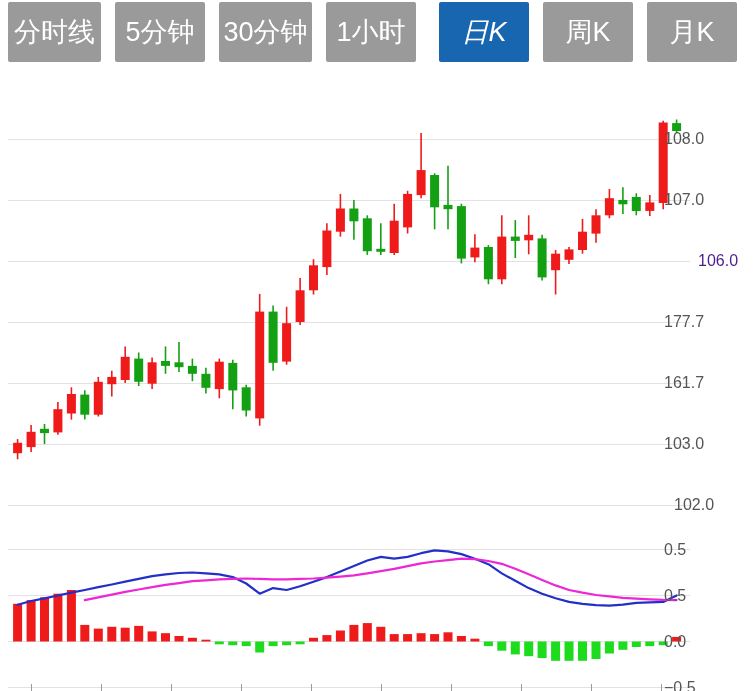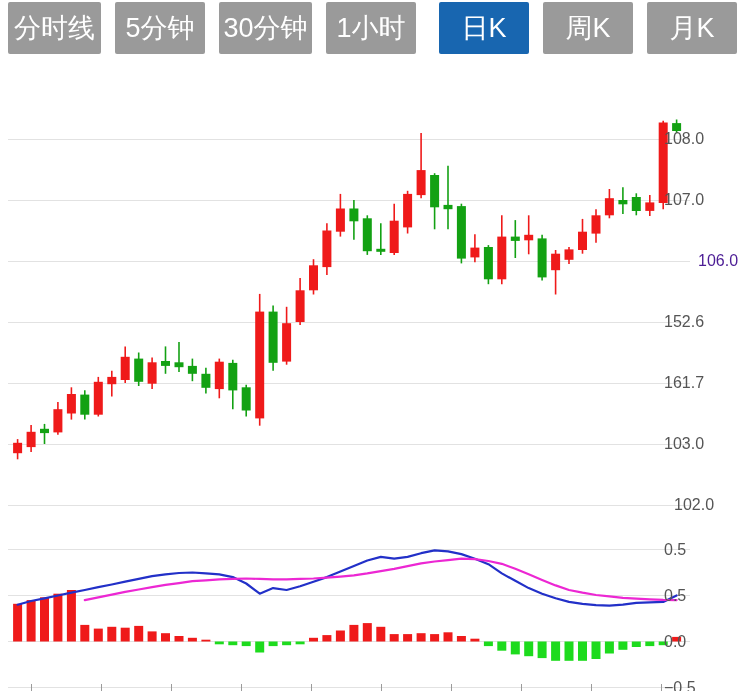--- a/index.html
+++ b/index.html
@@ -3,28 +3,28 @@
 <meta charset="utf-8">
 <style>
   html,body{margin:0;padding:0;}
   body{
     width:754px;height:691px;position:relative;background:#ffffff;
     font-family:"Liberation Sans",sans-serif;overflow:hidden;
   }
   
   .tabbar{position:absolute;top:2px;left:8px;display:flex;gap:14px;}
   .tab{
-    display:block;height:52px;width:90px;border:none;margin:0;padding:0;
+    display:block;height:60px;width:90px;border:none;margin:0;padding:0;
     background:#9a9a9a;color:#ffffff;font-size:27px;line-height:52px;
     text-align:center;font-family:"Liberation Sans",sans-serif;border-radius:2px;
     cursor:pointer;white-space:nowrap;
   }
   .tab.w1{width:93px;}
   .tab.active{background:#1866b0;}
-  .tab.gap-before{margin-left:9px;}
+  .tab.gap-before{margin-left:9px;font-style:italic;}
   
   .chart{position:absolute;left:0;top:0;width:754px;height:691px;}
   #svg-host{position:absolute;left:0;top:0;width:754px;height:691px;}
   .alabel{
     position:absolute;left:664px;height:18px;line-height:18px;
     font-size:16px;color:#555555;white-space:nowrap;
   }
 </style>
 </head>
 <body>
@@ -213,21 +213,21 @@
         <rect x="658.7" y="641.5" width="9" height="3.7" fill="#1ddb1d"></rect>
         <rect x="672.1" y="636.9" width="9" height="4.6" fill="#ef1a1a"></rect>
         <polyline points="17.6,604.7 31.1,601.0 44.5,598.3 57.9,595.5 71.4,592.7 84.8,590.0 98.3,587.2 111.8,584.5 125.2,581.7 138.7,578.9 152.1,576.2 165.5,574.3 179.0,573.0 192.4,572.5 205.9,573.4 219.3,574.3 232.8,577.1 246.2,583.5 259.7,593.7 273.1,588.1 286.6,590.0 300.1,586.3 313.5,581.7 326.9,577.1 340.4,571.6 353.9,566.1 367.3,560.5 380.8,556.9 394.2,558.7 407.6,556.9 421.1,553.2 434.6,550.4 448.0,551.3 461.4,554.1 474.9,558.7 488.4,564.2 501.8,573.4 515.3,580.8 528.7,588.1 542.1,593.7 555.6,598.3 569.0,601.9 582.5,603.8 596.0,605.2 609.4,605.6 622.9,604.7 636.3,602.9 649.8,602.4 663.2,601.9 676.6,595.5" fill="none" stroke="#2230c8" stroke-width="2.2" stroke-linejoin="round" stroke-linecap="round"></polyline>
         <polyline points="84.8,600.1 98.3,597.3 111.8,594.6 125.2,591.8 138.7,589.5 152.1,587.2 165.5,584.9 179.0,583.1 192.4,581.2 205.9,580.3 219.3,579.4 232.8,578.9 246.2,578.5 259.7,578.9 273.1,579.4 286.6,579.4 300.1,578.9 313.5,578.5 326.9,577.6 340.4,576.6 353.9,575.3 367.3,573.4 380.8,571.1 394.2,568.8 407.6,566.1 421.1,563.3 434.6,561.5 448.0,560.1 461.4,558.7 474.9,559.2 488.4,561.0 501.8,563.8 515.3,568.8 528.7,574.3 542.1,579.9 555.6,585.4 569.0,590.0 582.5,592.7 596.0,595.0 609.4,596.4 622.9,597.8 636.3,598.7 649.8,599.4 663.2,599.9 676.6,600.1" fill="none" stroke="#ec27d3" stroke-width="2.2" stroke-linejoin="round" stroke-linecap="round"></polyline>
       </svg></div>
 
   <div>
     <span class="alabel price-label" style="top: 130px; color: rgb(85, 85, 85);">108.0</span>
     <span class="alabel price-label" style="top: 191px; color: rgb(85, 85, 85);">107.0</span>
     <span class="alabel price-label" style="top: 252px; color: #4c1d95; margin-left: 34px;">106.0</span>
-    <span class="alabel price-label" style="top: 313px; color: rgb(85, 85, 85);">152.6</span>
+    <span class="alabel price-label" style="top: 313px; color: rgb(85, 85, 85);">177.7</span>
     <span class="alabel price-label" style="top: 374px; color: rgb(85, 85, 85);">161.7</span>
     <span class="alabel price-label" style="top: 435px; color: rgb(85, 85, 85);">103.0</span>
     <span class="alabel price-label" style="top: 496px; color: rgb(85, 85, 85); margin-left: 10px;">102.0</span>
   </div>
 
   <div>
     <span class="alabel macd-label" style="top: 540.5px; color: rgb(85, 85, 85);">0.5</span>
     <span class="alabel macd-label" style="top: 586.5px; color: rgb(85, 85, 85); text-align: right;">0.5</span>
     <span class="alabel macd-label" style="top: 632.5px; color: rgb(85, 85, 85);">0.0</span>
     <span class="alabel macd-label" style="top: 678.5px; color: rgb(85, 85, 85);">−0.5</span>

